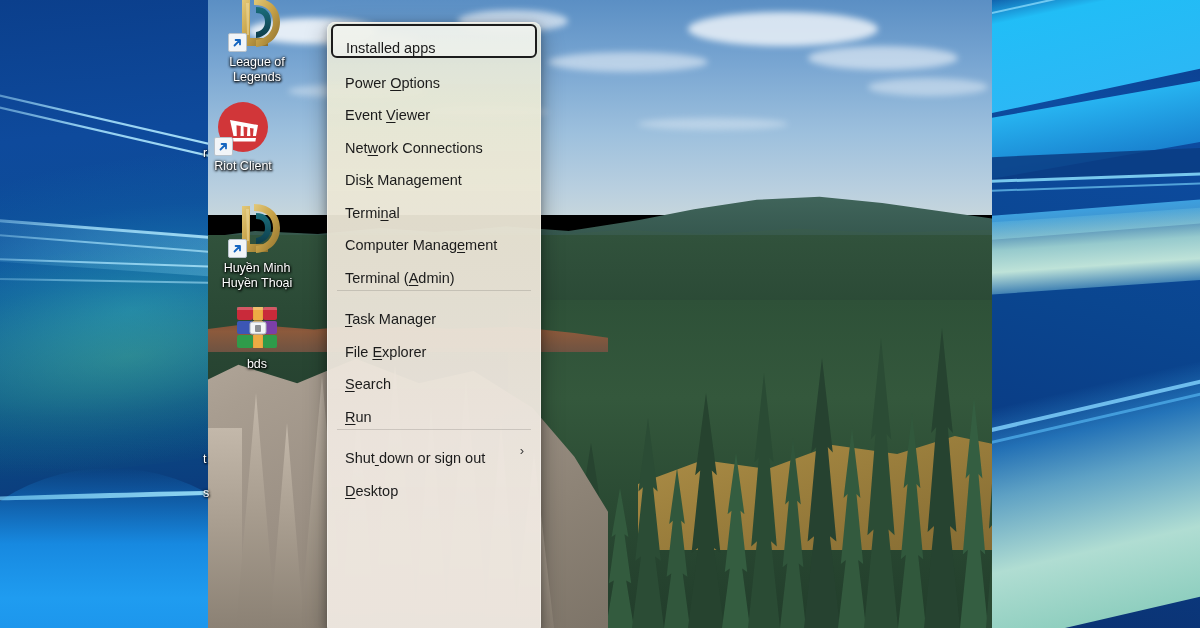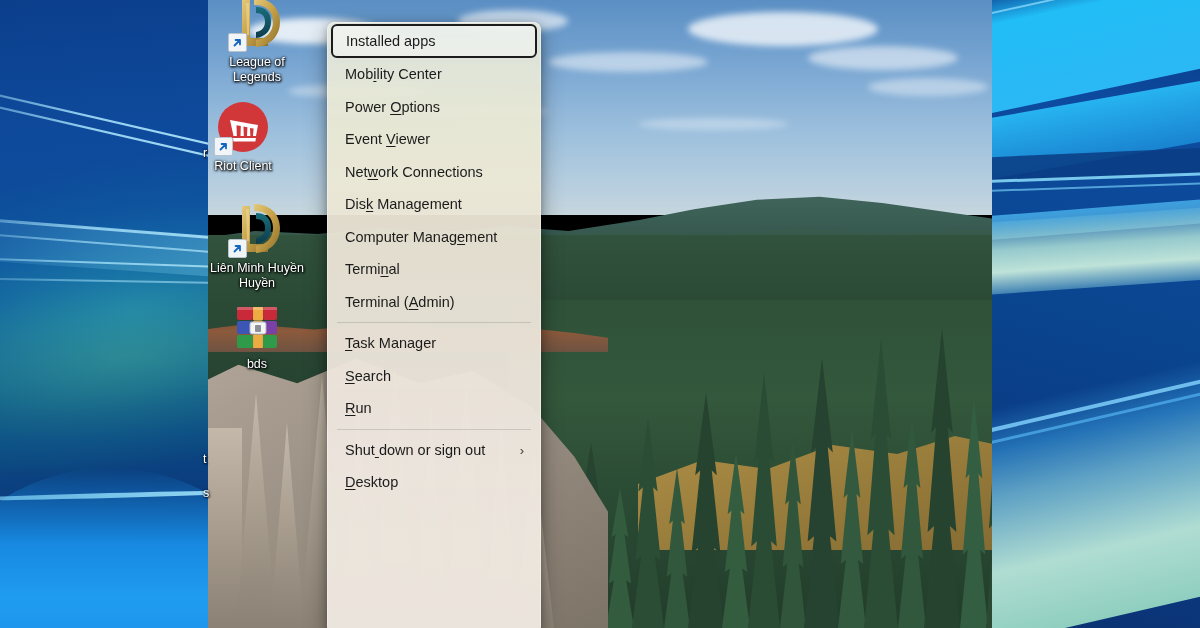--- a/index.html
+++ b/index.html
@@ -180,21 +180,21 @@
         rgba(235,228,217,0.96) 52%,
         rgba(237,230,222,0.965) 68%,
         rgba(238,231,223,0.97) 84%,
         rgba(238,231,223,0.97) 100%);
     box-shadow: 0 8px 22px rgba(0,0,0,0.36), 0 2px 8px rgba(0,0,0,0.24);
     border: 1px solid rgba(255,255,255,0.35);
     overflow: hidden;
     padding-top: 1px;
   }
   .menu-item {
-    position: relative; height: 32.5px; display: flex; align-items: center;
+    position: relative; height: 32.5px; display: flex; align-items: flex-end;
     padding: 0 12px 0 15px; margin: 0 2px;
     font-family: "Liberation Sans", sans-serif;
     font-size: 14.5px; color: #1b1b1b; white-space: nowrap;
     border-radius: 4px; cursor: default;
   }
   .menu-item.focused {
     border: 2px solid #1c1c1c; border-radius: 6px;
     background: rgba(255,255,255,0.42);
     height: 34px; margin: 0 3px; padding-left: 13px;
   }
@@ -353,21 +353,21 @@
         <path d="M26 4 C44 4 52 16 52 28 C52 42 42 52 28 53 L28 46 C38 45 45 38 45 28 C45 17 38 11 26 11 Z" fill="url(#lolg)"></path>
         <path d="M28 13 C38 13 43 19 43 28 C43 37 37 43 28 44 L28 38 C34 37 37 33 37 28 C37 22 34 19 28 19 Z" fill="url(#lolteal)"></path>
         <path d="M18 9 L21 9 L21 41 L19 41 Z" fill="#f0dda0" opacity=".55"></path>
       </svg>
       <div class="shortcut-badge">
         <svg viewBox="0 0 13 13">
             <path d="M3.5 9.5 L9 4 M9 4 H4.6 M9 4 V8.4" stroke="#1565c0" stroke-width="1.8" fill="none" stroke-linecap="round"></path>
           </svg>
       </div>
     </div>
-    <span>Liên Minh Huyền Huyền</span>
+    <span>Huyền Minh Huyền Thoại</span>
   </div>
 
   <div class="desk-icon" style="left:209px; top:302px;">
     <div class="icon-art" style="height:52px;">
       <svg viewBox="0 0 58 52" width="58" height="52">
         <rect x="9" y="5" width="16" height="13" rx="2" fill="#c92a3a"></rect>
         <rect x="25" y="5" width="10" height="13" fill="#e8a33d"></rect>
         <rect x="35" y="5" width="14" height="13" rx="2" fill="#c92a3a"></rect>
         <rect x="9" y="19" width="16" height="13" rx="2" fill="#3c56b5"></rect>
         <rect x="25" y="19" width="10" height="13" fill="#e8a33d"></rect>
@@ -382,46 +382,46 @@
       </svg>
     </div>
     <span>bds</span>
   </div>
 
   <div id="context-menu">
       <div class="menu-item focused">
         <span class="label">Installed apps</span>
       </div>
       <div class="menu-item">
-        <span class="label">Mob<span class="ak">i</span>lity Center</span>
-      </div>
-      <div class="menu-item">
         <span class="label">Power <span class="ak">O</span>ptions</span>
       </div>
       <div class="menu-item">
         <span class="label">Event <span class="ak">V</span>iewer</span>
       </div>
       <div class="menu-item">
         <span class="label">Net<span class="ak">w</span>ork Connections</span>
       </div>
       <div class="menu-item">
         <span class="label">Dis<span class="ak">k</span> Management</span>
       </div>
       <div class="menu-item">
+        <span class="label">Termi<span class="ak">n</span>al</span>
+      </div>
+      <div class="menu-item">
         <span class="label">Computer Manag<span class="ak">e</span>ment</span>
       </div>
       <div class="menu-item">
-        <span class="label">Termi<span class="ak">n</span>al</span>
-      </div>
-      <div class="menu-item">
         <span class="label">Terminal (<span class="ak">A</span>dmin)</span>
       </div>
       <div class="menu-sep"></div>
       <div class="menu-item">
         <span class="label"><span class="ak">T</span>ask Manager</span>
+      </div>
+      <div class="menu-item">
+        <span class="label">File <span class="ak">E</span>xplorer</span>
       </div>
       <div class="menu-item">
         <span class="label"><span class="ak">S</span>earch</span>
       </div>
       <div class="menu-item">
         <span class="label"><span class="ak">R</span>un</span>
       </div>
       <div class="menu-sep"></div>
       <div class="menu-item">
         <span class="label">Shut<span class="ak"> </span>down or sign out</span>

